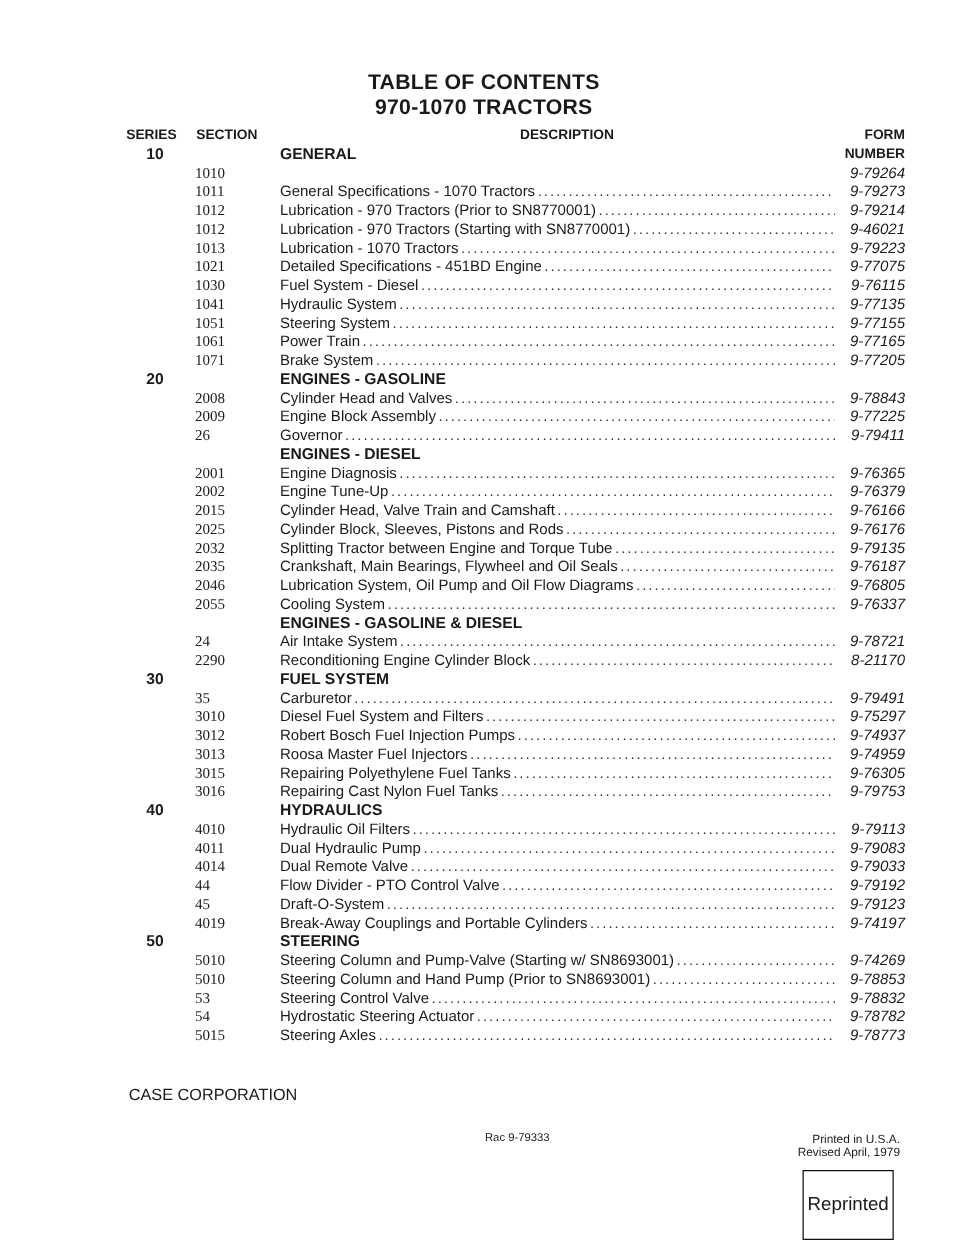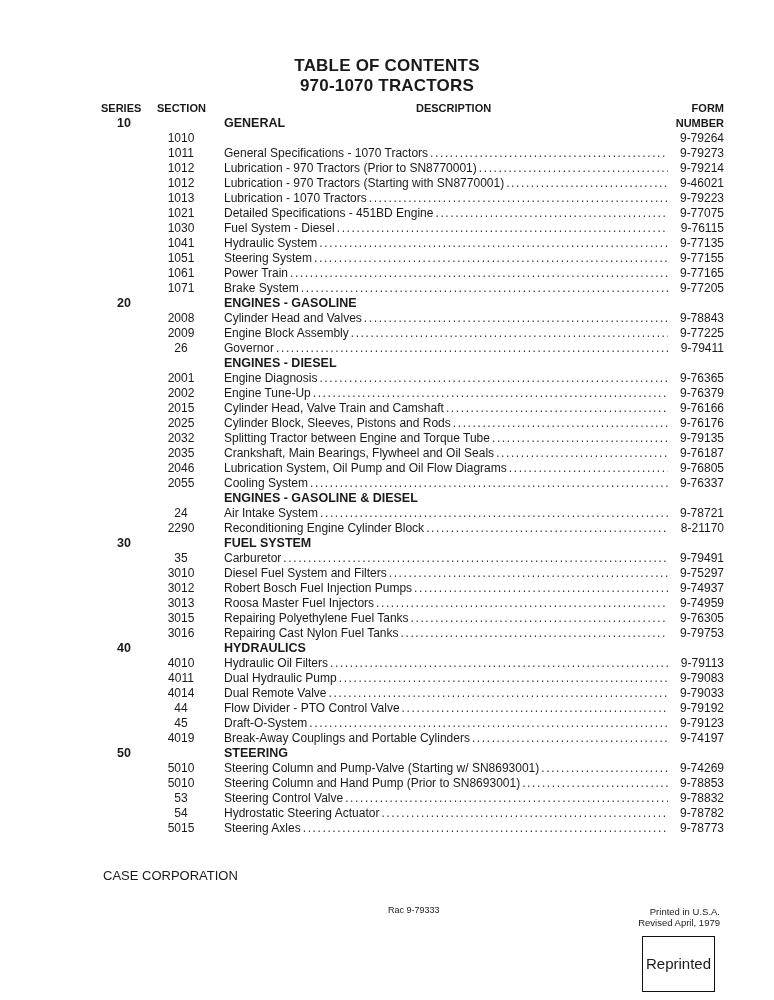--- a/index.html
+++ b/index.html
@@ -12,29 +12,29 @@
   .hdr { position: absolute; font-weight: bold; font-size: 11px; line-height: 15px; }
   #h-series { left: 101px; top: 101px; }
   #h-section { left: 157px; top: 101px; }
   #h-desc { left: 400px; top: 101px; padding-left: 16px; }
   #h-form1 { right: 50px; top: 101px; text-align: right; }
   #h-form2 { right: 50px; top: 116px; text-align: right; }
 
   #toc { position: absolute; left: 0; top: 116px; width: 774px; }
   .row { position: relative; height: 15px; font-size: 12px; line-height: 15px; padding-left: 31px; }
   .series { position: absolute; left: 117px; font-weight: bold; font-size: 12.5px; }
-  .section { position: absolute; left: 156px; width: 50px; text-align: center; }
+  .section { position: absolute; left: 156px; width: 50px; text-align: left; font-family: Liberation Serif, serif; }
   .cat { position: absolute; left: 224px; font-weight: bold; font-size: 12.5px; }
   .desc-wrap {
     position: absolute; left: 224px; width: 444px; display: flex; white-space: nowrap; overflow: hidden;
   }
   .desc-text { flex: 0 0 auto; padding-right: 2px; }
   .leader { flex: 1 1 auto; overflow: hidden; letter-spacing: 1.6px; color: #333; }
   .leader::after { content: "........................................................................................................................................................"; }
-  .form { position: absolute; right: 50px; text-align: center; }
+  .form { position: absolute; right: 50px; text-align: center; font-style: italic; }
 
   .footer-left { position: absolute; left: 103px; top: 868px; font-size: 13px; }
   .footer-mid { position: absolute; left: 388px; top: 905px; font-size: 9px; }
   .footer-right { position: absolute; right: 54px; top: 906px; font-size: 9.5px; text-align: right; line-height: 11px; }
   .reprinted {
     position: absolute; left: 642px; top: 936px; font-size: 15px; border: 1.5px solid #111;
     padding: 18px 3px; line-height: 18px;
   }
 </style>
 </head>

